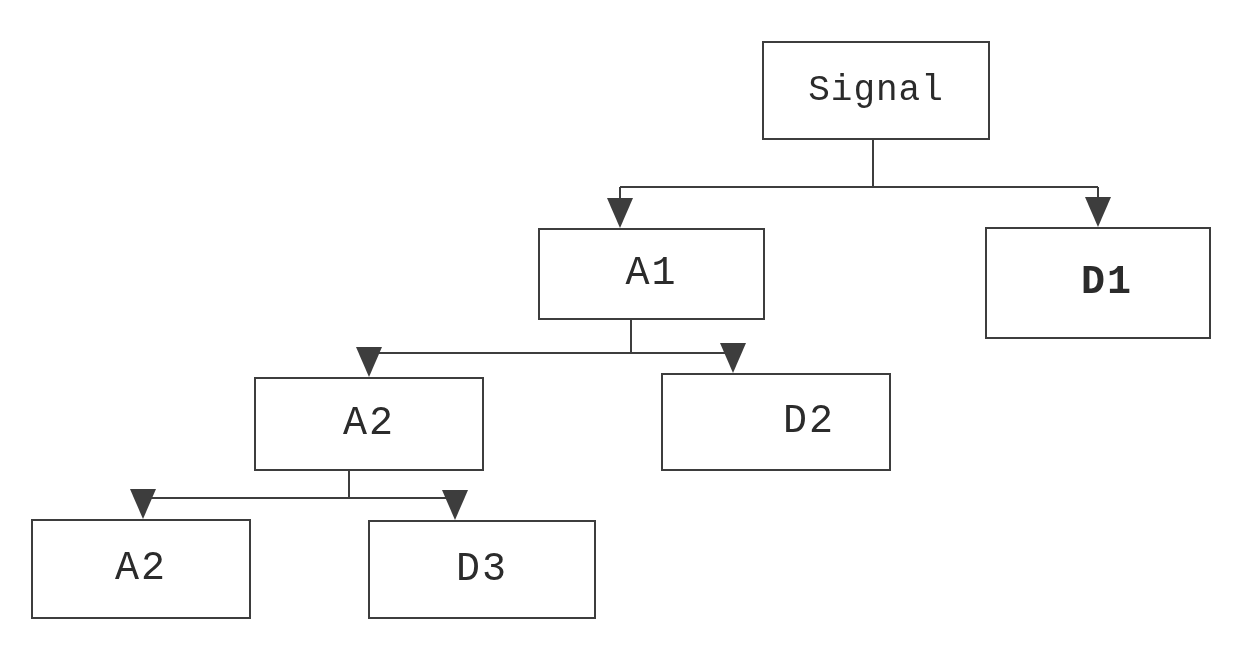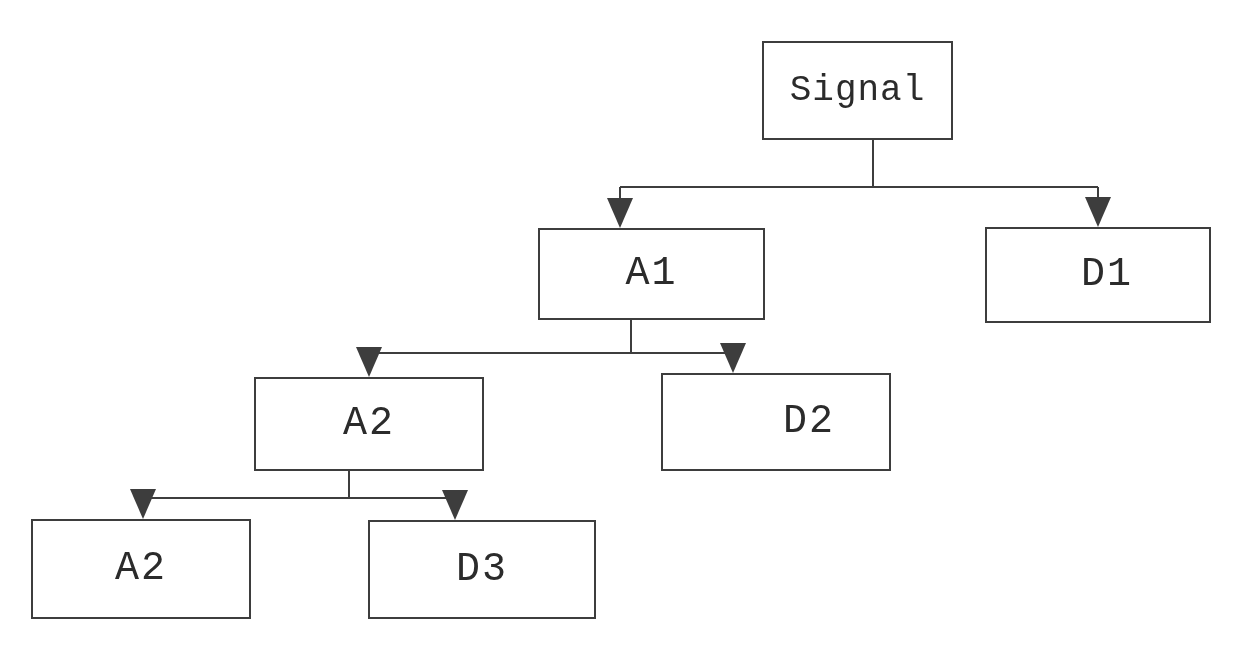--- a/index.html
+++ b/index.html
@@ -69,27 +69,27 @@
         <line x1="349" y1="471" x2="349" y2="498" stroke="#3d3d3d" stroke-width="2.5" shape-rendering="crispEdges"></line>
         <line x1="143" y1="498" x2="455" y2="498" stroke="#3d3d3d" stroke-width="2.5" shape-rendering="crispEdges"></line>
         <line x1="143" y1="498" x2="143" y2="491" stroke="#3d3d3d" stroke-width="2.5" shape-rendering="crispEdges"></line>
         <polygon points="130,489 156,489 143,519" fill="#3d3d3d"></polygon>
         <line x1="455" y1="498" x2="455" y2="492" stroke="#3d3d3d" stroke-width="2.5" shape-rendering="crispEdges"></line>
         <polygon points="442,490 468,490 455,520" fill="#3d3d3d"></polygon>
       </g>
   </svg>
 
   <div id="node-layer">
-      <div class="node-box" style="left: 762px; top: 41px; width: 191px; height: 99px; border-color: rgb(61, 61, 61); background: rgb(255, 255, 255);">
+      <div class="node-box" style="left: 762px; top: 41px; width: 228px; height: 99px; border-color: rgb(61, 61, 61); background: rgb(255, 255, 255);">
         <span class="node-label small" style="color: rgb(43, 43, 43);">Signal</span>
       </div>
       <div class="node-box" style="left: 538px; top: 228px; width: 227px; height: 92px; border-color: rgb(61, 61, 61); background: rgb(255, 255, 255);">
         <span class="node-label" style="color: rgb(43, 43, 43);">A1</span>
       </div>
-      <div class="node-box" style="left: 985px; top: 227px; width: 226px; height: 96px; border-color: rgb(61, 61, 61); background: rgb(255, 255, 255);">
+      <div class="node-box" style="left: 985px; top: 227px; width: 226px; height: 112px; border-color: rgb(61, 61, 61); background: rgb(255, 255, 255); font-weight: bold;">
         <span class="node-label nudge-right" style="color: rgb(43, 43, 43);">D1</span>
       </div>
       <div class="node-box" style="left: 254px; top: 377px; width: 230px; height: 94px; border-color: rgb(61, 61, 61); background: rgb(255, 255, 255);">
         <span class="node-label" style="color: rgb(43, 43, 43);">A2</span>
       </div>
       <div class="node-box" style="left: 661px; top: 373px; width: 230px; height: 98px; border-color: rgb(61, 61, 61); background: rgb(255, 255, 255); padding-left: 48px;">
         <span class="node-label nudge-right" style="color: rgb(43, 43, 43);">D2</span>
       </div>
       <div class="node-box" style="left: 31px; top: 519px; width: 220px; height: 100px; border-color: rgb(61, 61, 61); background: rgb(255, 255, 255);">
         <span class="node-label" style="color: rgb(43, 43, 43);">A2</span>

